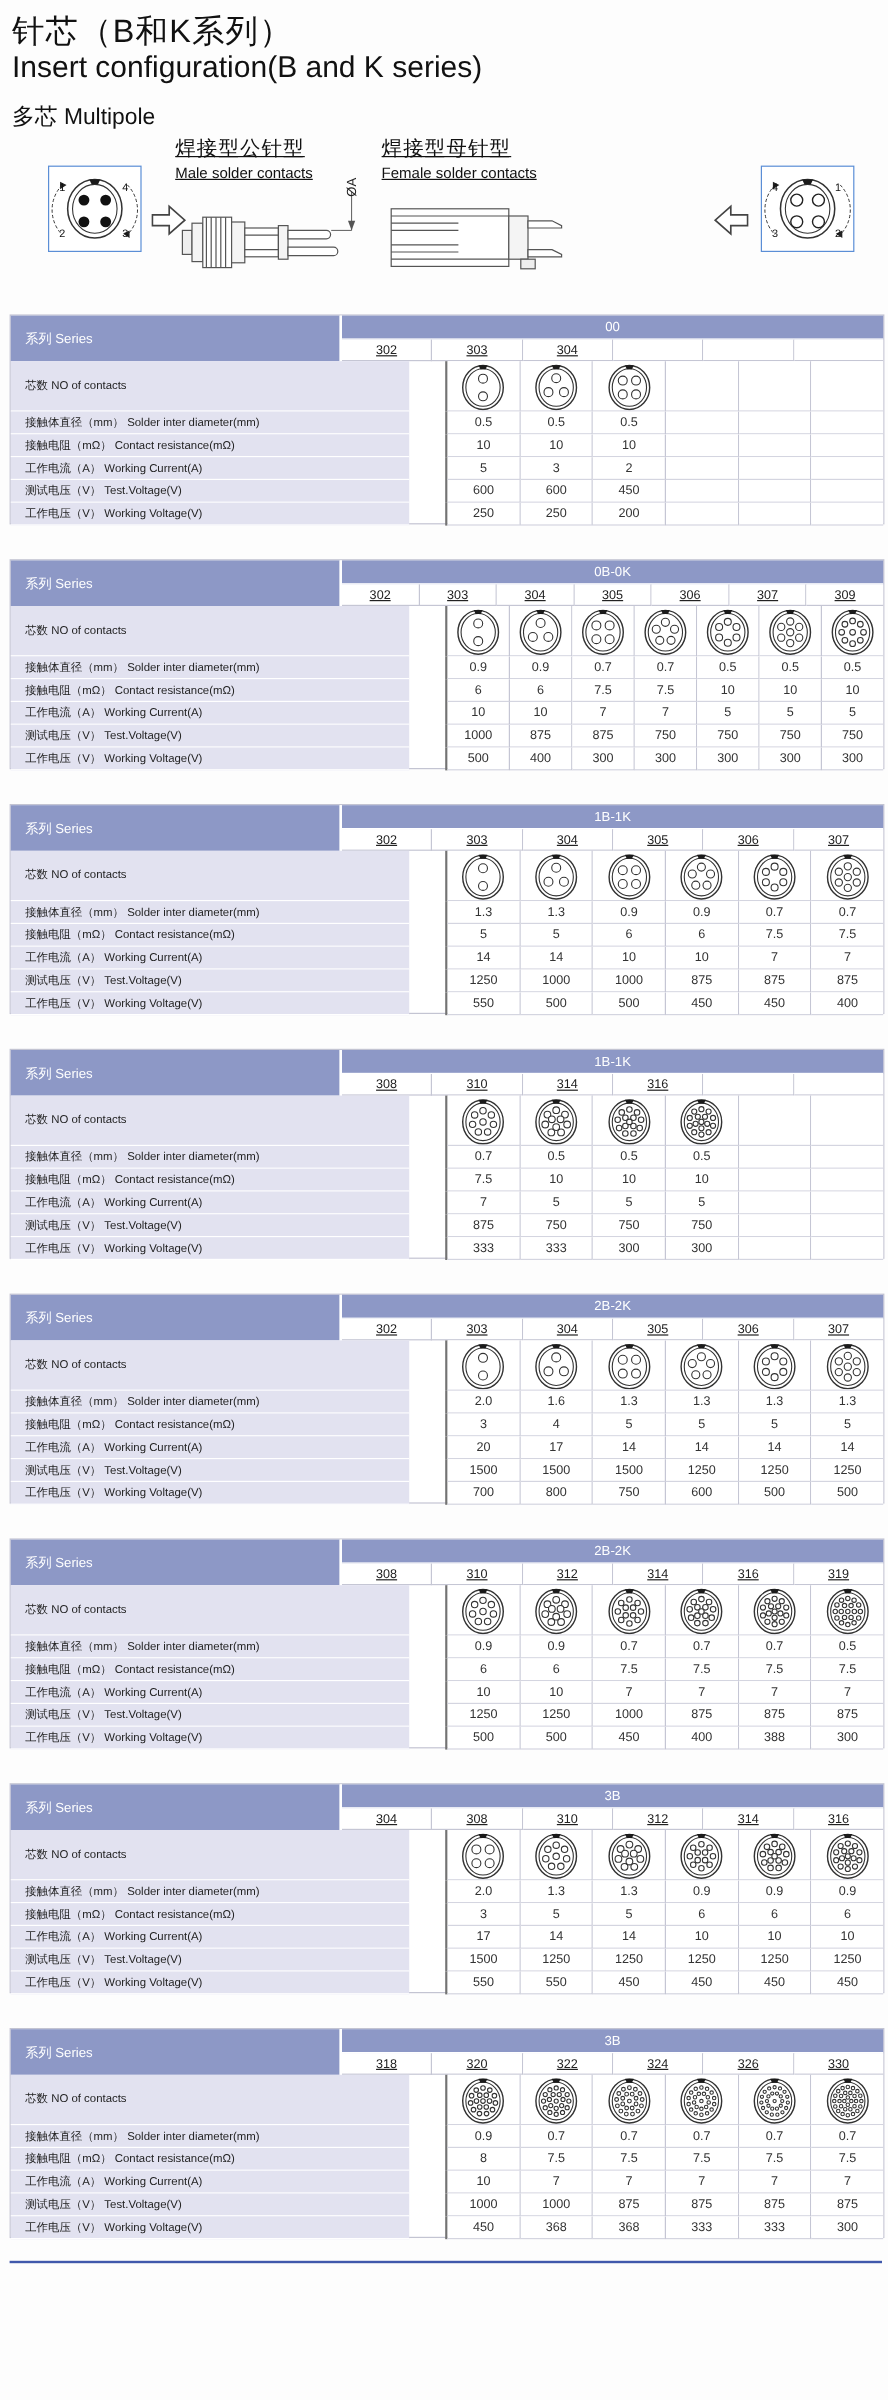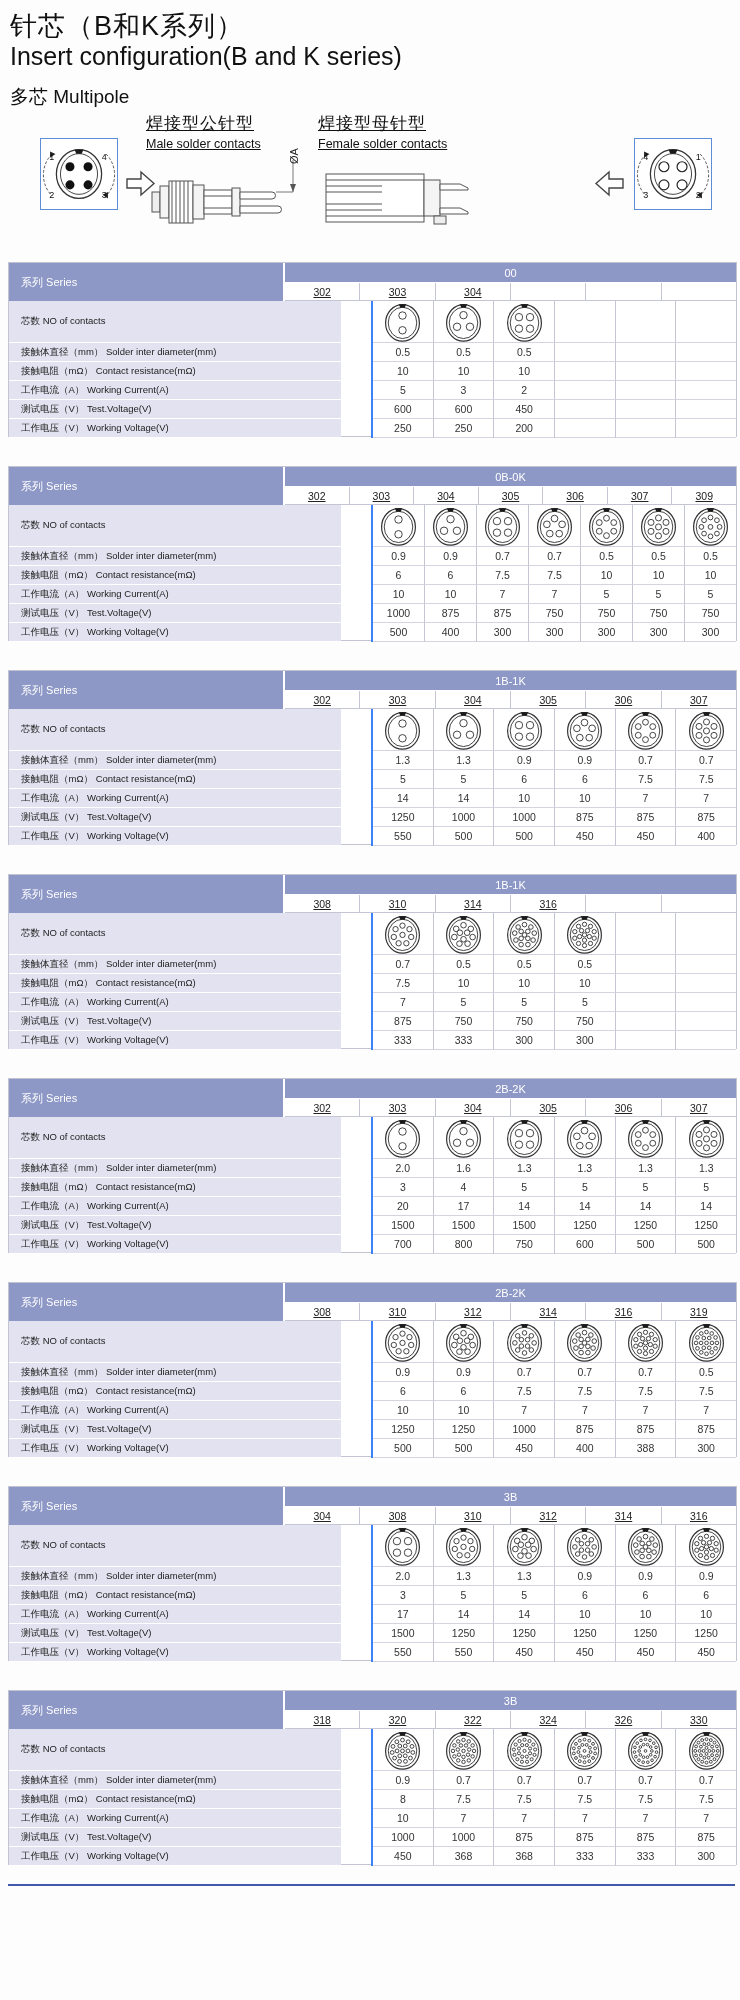--- a/index.html
+++ b/index.html
@@ -33,21 +33,21 @@
   .thead { display:flex; height:38px;justify-content:center; }
   .series-label { width:274px; background:#8d98c6; color:#fff; font-size:11px; display:flex; align-items:center; padding-left:12px; }
   .thead-right { flex:1; display:flex; flex-direction:column; border-left:2px solid #fff; }
   .series-name { height:20px; background:#8d98c6; color:#fff; font-size:11px; display:flex; align-items:center; justify-content:center; border-bottom:1px solid #fff; }
   .model-row { height:18px; display:flex; }
   .model-cell { flex:1; font-size:10.5px; color:#222; display:flex; align-items:center; justify-content:center; border-right:1px solid #c5c6d4; border-bottom:1px solid #c5c6d4; background:#fff;text-decoration:underline; }
   .model-cell:last-child { border-right:none; }
   .trow { display:flex; height:19px; }
   .trow.contacts { height:42px; }
   .rlabel { width:332px; background:#e2e2f0; color:#222; font-size:9.5px; display:flex; align-items:center; padding-left:12px; border-bottom:1px solid #fff; white-space:nowrap; overflow:hidden; }
-  .vals { flex:1; display:flex; border-left:2px solid #3b82f6;margin-left:30px; }
+  .vals { flex:1; display:flex; border-left:2px solid #737373;margin-left:30px; }
   .vcell { flex:1; font-size:10.5px; color:#333; display:flex; align-items:center; justify-content:center; border-right:1px solid #c5c6d4; border-bottom:1px solid #d4d5e0; background:#fff; }
   .vcell:last-child { border-right:none; }
   .bottom-rule { position:absolute; left:8px; top:1884px; width:727px; height:2px; background:#4059ac; }
   svg { display:block; }
 </style>
 </head>
 <body>
 
 <div class="page">
 

